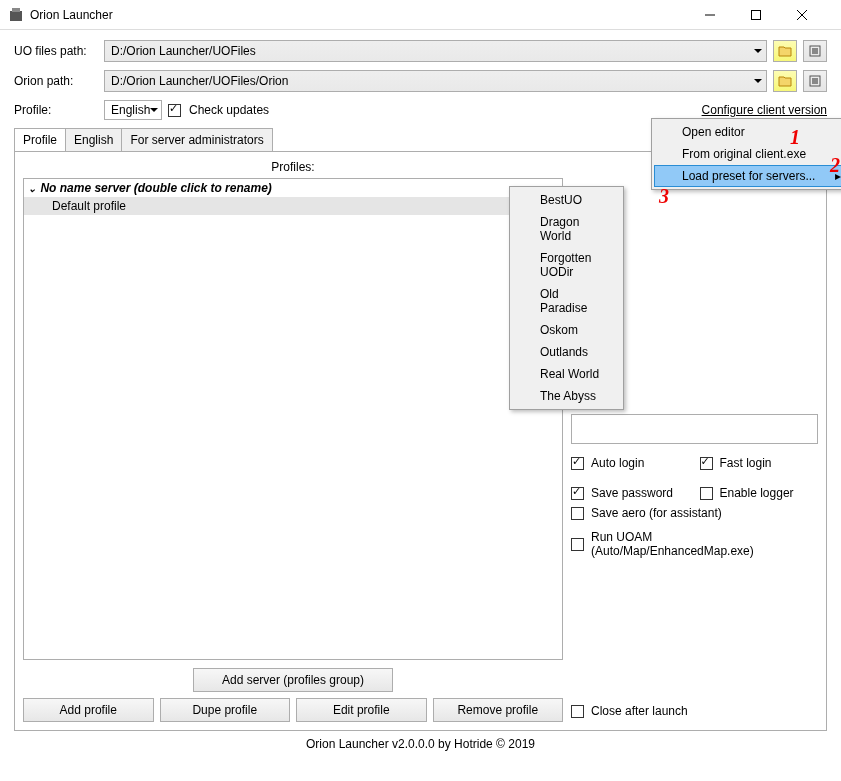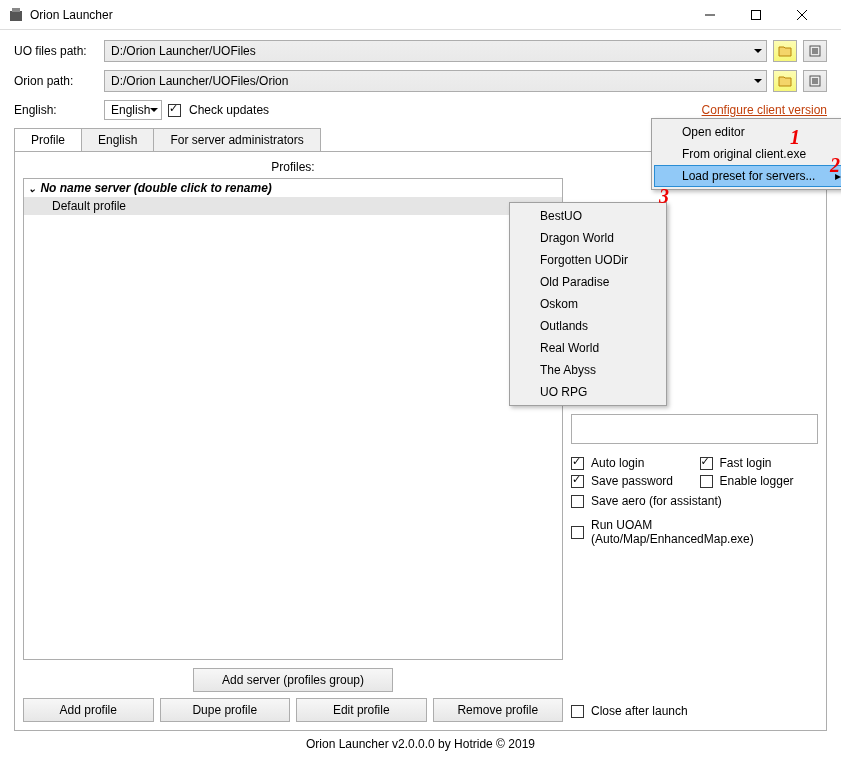--- a/index.html
+++ b/index.html
@@ -13,49 +13,49 @@
 .row { display: flex; align-items: center; margin-bottom: 8px; gap: 6px; }
 .label { width: 84px; }
 .path-combo { flex: 1; height: 22px; background: linear-gradient(#eee,#e9e9e9); border: 1px solid #adadad; display: flex; align-items: center; padding: 0 6px; position: relative; }
 .path-combo .arrow { position: absolute; right: 4px; top: 50%; transform: translateY(-50%); }
 .icon-btn { width: 24px; height: 22px; border: 1px solid #adadad; background: linear-gradient(#fdfdb3,#f7f778); display:flex; align-items:center; justify-content:center;}
 .icon-btn.gray { background: linear-gradient(#f0f0f0,#e5e5e5); }
 .lang-combo { height: 20px; border: 1px solid #adadad; background: #fff; display: inline-flex; align-items: center; padding: 0 6px 0 6px; position: relative; min-width: 58px;}
 .lang-combo .arrow { position: absolute; right: 3px; top: 50%; transform: translateY(-50%); }
 .checkbox { width: 13px; height: 13px; border: 1px solid #333; display: inline-flex; align-items: center; justify-content: center; margin-right: 4px; position: relative; flex-shrink:0;}
 .checkbox.checked::after { content: "✓"; font-size: 11px; position: absolute; top: -3px; left: 0; }
-.config-link { color: #c2410c; text-decoration: underline; cursor: pointer; }
+.config-link { color: #000000; text-decoration: underline; cursor: pointer; }
 .tabs { display: flex; margin-top: 8px; }
-.tab { padding: 4px 16px; border: 1px solid #adadad; background: #fff; border-bottom: none; margin-right: -1px; }
+.tab { padding: 4px 8px; border: 1px solid #adadad; background: #fff; border-bottom: none; margin-right: -1px; }
 .tab.inactive { background: #f0f0f0; border-top: 1px solid #adadad;}
 .tab-body { border: 1px solid #adadad; padding: 8px; display: flex; gap: 8px; height: 580px; }
 .left-col { width: 540px; display: flex; flex-direction: column; }
 .right-col { flex: 1; display: flex; flex-direction: column; gap: 6px; position:relative;}
 .profiles-label { text-align: center; margin-bottom: 4px; }
 .tree { flex: 1; border: 1px solid #adadad; background: #fff; overflow: auto; }
 .tree-header { font-weight: bold; font-style: italic; padding: 2px 4px; display: flex; align-items: center; gap: 4px; }
 .tree-item { padding: 2px 4px 2px 28px; background: #e5e5e5; }
 .btn { height: 24px; border: 1px solid #adadad; background: linear-gradient(#f7f7f7,#e7e7e7); display: flex; align-items: center; justify-content: center; cursor: pointer; }
 .server-btn-row { margin-top: 8px; }
 .profile-btn-row { display: flex; gap: 6px; margin-top: 6px; }
 .profile-btn-row .btn { flex: 1; }
 .chk-row { display: flex; align-items: center; gap: 3px; margin-bottom: 4px; }
 .right-top { height: 244px; }
-.check-grid { display: grid; grid-template-columns: 1fr 1fr; gap: 4px 10px; margin-top:6px;}
+.check-grid { display: grid; grid-template-columns: 1fr 1fr; gap: 16px 10px; margin-top:6px;}
 .check-grid .chk-row { margin:0; }
 .bottom-checks { margin-top: auto; }
 .footer { text-align: center; padding: 6px 0; }
 .arrow svg { width: 8px; height: 8px; }
 .context-menu { position: absolute; background: #f0f0f0; border: 1px solid #a0a0a0; box-shadow: 2px 2px 4px rgba(0,0,0,0.25); z-index: 10; padding: 2px; }
 .menu1 { left: 651px; top: 118px; width: 200px; }
 .menu-item { padding: 4px 18px 4px 28px; position: relative; display:flex; align-items:center;}
 .menu-item.highlight { background: #91c9f7; border: 1px solid #2a8dd4; padding: 3px 17px 3px 27px; }
 .menu-item .sub-arrow { position: absolute; right: 6px; }
 .annotation { position: absolute; color: #e00; font-family: "Comic Sans MS", cursive; font-size: 20px; font-style: italic; font-weight: bold; z-index: 20; }
-.menu2 { left: 509px; top: 202px; width: 158px; }
+.menu2 { left: 509px; top: 186px; width: 115px; }
 .expand-toggle { font-size: 10px; }
 </style>
 </head>
 <body>
 
 <div class="titlebar">
   <span class="titlebar-icon">
     <svg viewBox="0 0 16 16">
         <rect x="2" y="4" width="12" height="10" fill="#555"></rect>
         <rect x="4" y="1" width="8" height="4" fill="#888"></rect>
@@ -118,21 +118,21 @@
     </div>
     <div class="icon-btn gray">
       <svg width="14" height="12" viewBox="0 0 14 12">
           <rect x="2" y="1" width="10" height="10" fill="none" stroke="#555"></rect>
           <rect x="4" y="3" width="6" height="6" fill="#888"></rect>
         </svg>
     </div>
   </div>
 
   <div class="row">
-    <span class="label">English:</span>
+    <span class="label">Profile:</span>
     <div class="lang-combo">
       <span>English</span>
       <span class="arrow"><svg viewBox="0 0 8 8">
             <path d="M0 2 L8 2 L4 6 Z" fill="#000"></path>
           </svg></span>
     </div>
     <div style="flex:1; text-align:center; display:flex; align-items:center; justify-content:flex-start; gap:4px;">
       <span class="checkbox checked"></span>
       <span>Check updates</span>
     </div>
@@ -243,16 +243,13 @@
     </div>
   <div class="menu-item">
       <span>Outlands</span>
     </div>
   <div class="menu-item">
       <span>Real World</span>
     </div>
   <div class="menu-item">
       <span>The Abyss</span>
     </div>
-  <div class="menu-item">
-      <span>UO RPG</span>
-    </div>
 </div>
 
 </body></html>

